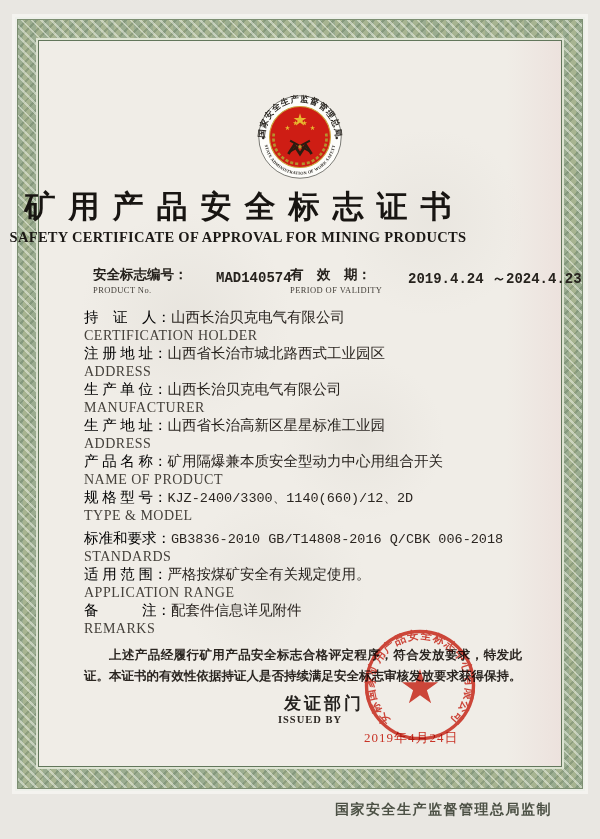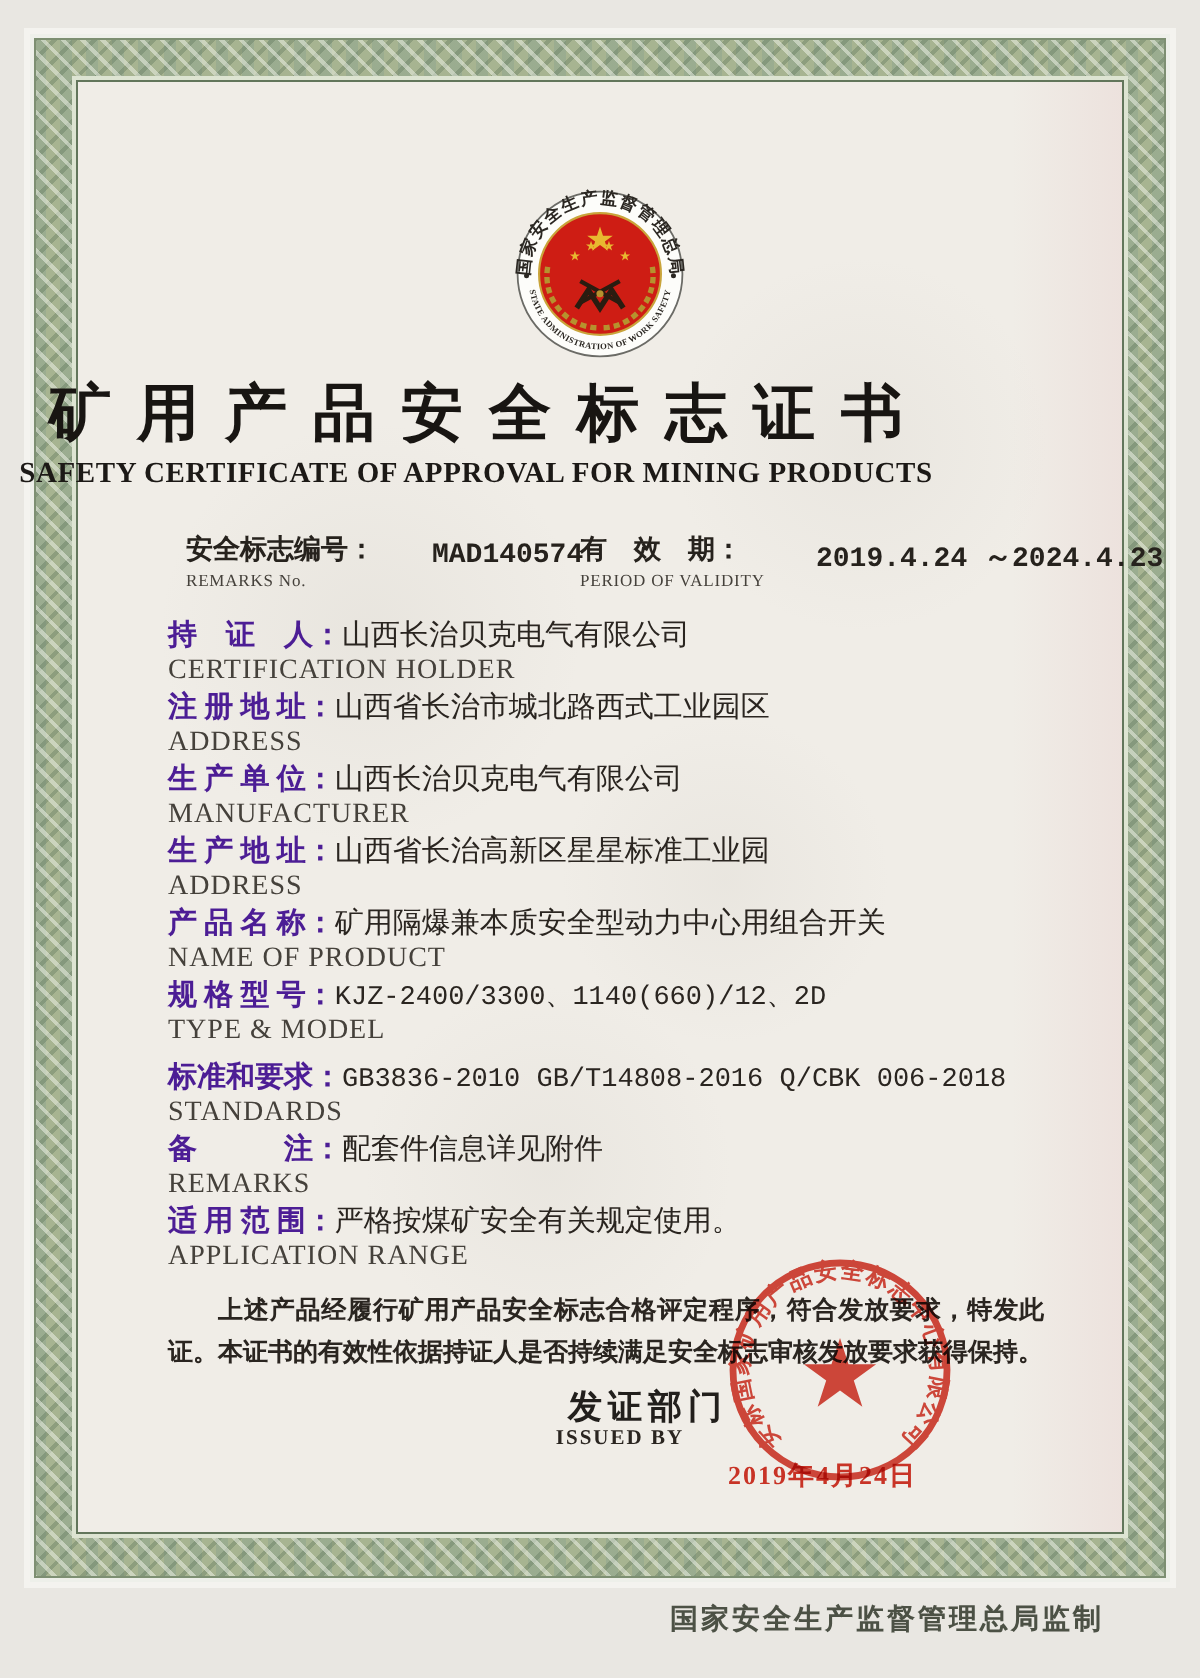--- a/index.html
+++ b/index.html
@@ -51,40 +51,40 @@
   }
   
   .abs{position:absolute;z-index:3;}
   .hlabel{font-size:13.5px;font-weight:700;color:#26221d;}
   .hen{font-size:8.5px;letter-spacing:.4px;color:#45413b;}
   .hvalue{font-size:14px;font-weight:700;font-family:"Liberation Mono","DejaVu Sans Mono",monospace;color:#26221d;margin-left:30px;}
   
   .fields{position:absolute;left:84px;top:308px;width:462px;z-index:3;}
   .frow{height:30px;margin-bottom:6px;}
   .frow:nth-of-type(7){margin-top:11px;}
-  .flabel{font-size:14.5px;font-weight:700;color:#4c1d95;}
+  .flabel{font-size:14.5px;font-weight:400;color:#000000;}
   .fvalue{font-size:14.5px;font-weight:400;color:#2a2520;}
   .frow:nth-of-type(6) .fvalue,
   .frow:nth-of-type(7) .fvalue{font-family:"Liberation Mono","DejaVu Sans Mono",monospace;font-size:13.5px;}
   .fen{font-size:14px;letter-spacing:.5px;color:#45413b;margin-top:1px;}
   
   .statement{
     position:absolute;left:84px;top:645px;width:438px;
     font-size:12.5px;font-weight:700;line-height:21px;color:#2a2520;
     text-indent:2em;text-align:justify;z-index:3;
   }
   .issuer-zh{position:absolute;left:264px;top:692px;width:120px;text-align:center;
     font-size:17px;font-weight:700;letter-spacing:3px;z-index:3;}
   .issuer-en{position:absolute;left:250px;top:714px;width:120px;text-align:center;
     font-size:10.5px;font-weight:700;letter-spacing:1px;color:#2a2520;z-index:3;}
   .stamp{position:absolute;left:363px;top:628px;width:114px;height:114px;z-index:5;
     mix-blend-mode:multiply;opacity:.9;}
   .stamp-date{
     position:absolute;left:364px;top:729px;width:120px;
-    font-size:13px;font-weight:700;letter-spacing:1px;color:#d5372a;z-index:5;
+    font-size:13px;font-weight:400;letter-spacing:1px;color:#d5372a;z-index:5;
     mix-blend-mode:multiply;
   }
   
   .footer{
     position:absolute;right:48px;top:801px;
     font-size:14px;font-weight:700;letter-spacing:1.5px;color:#4c5145;z-index:3;
   }
 </style>
 </head>
 <body>
@@ -117,21 +117,21 @@
   <path d="M 2,30 A 29,29 0 0 0 29,-5" fill="none" stroke="#b6922e" stroke-width="3" stroke-dasharray="3.5 2.2"></path>
   <path d="M -11,4 L 11,16 M 11,4 L -11,16" stroke="#2a1c10" stroke-width="2.4"></path>
   <path d="M -13,19 L -6.5,9 L 0,19 L 6.5,9 L 13,19" fill="none" stroke="#2a1c10" stroke-width="3"></path>
   <circle cx="0" cy="11" r="2" fill="#b6922e"></circle>
 </svg>
 
 <div class="title-zh">矿用产品安全标志证书</div>
 <div class="title-en">SAFETY CERTIFICATE OF APPROVAL FOR MINING PRODUCTS</div>
 
 <div class="abs hlabel" style="left:93px;top:266px;">安全标志编号：</div>
-<div class="abs hen" style="left:93px;top:285px;">REMARKS No.</div>
+<div class="abs hen" style="left:93px;top:285px;">PRODUCT No.</div>
 <div class="abs hvalue" style="left:186px;top:270px;">MAD140574</div>
 <div class="abs hlabel" style="left:290px;top:266px;">有　效　期：</div>
 <div class="abs hen" style="left:290px;top:285px;">PERIOD OF VALIDITY</div>
 <div class="abs hvalue" style="left:378px;top:270px;">2019.4.24 ～2024.4.23</div>
 
 <div class="fields">
   <div class="frow">
     <span class="flabel">持　证　人：</span><span class="fvalue">山西长治贝克电气有限公司</span>
     <div class="fen">CERTIFICATION HOLDER</div>
   </div>
@@ -153,26 +153,26 @@
   </div>
   <div class="frow">
     <span class="flabel">规 格 型 号：</span><span class="fvalue">KJZ-2400/3300、1140(660)/12、2D</span>
     <div class="fen">TYPE &amp; MODEL</div>
   </div>
   <div class="frow">
     <span class="flabel">标准和要求：</span><span class="fvalue">GB3836-2010 GB/T14808-2016 Q/CBK 006-2018</span>
     <div class="fen">STANDARDS</div>
   </div>
   <div class="frow">
+    <span class="flabel">适 用 范 围：</span><span class="fvalue">严格按煤矿安全有关规定使用。</span>
+    <div class="fen">APPLICATION RANGE</div>
+  </div>
+  <div class="frow">
     <span class="flabel">备　　　注：</span><span class="fvalue">配套件信息详见附件</span>
     <div class="fen">REMARKS</div>
-  </div>
-  <div class="frow">
-    <span class="flabel">适 用 范 围：</span><span class="fvalue">严格按煤矿安全有关规定使用。</span>
-    <div class="fen">APPLICATION RANGE</div>
   </div>
 </div>
 
 <div class="statement">上述产品经履行矿用产品安全标志合格评定程序，符合发放要求，特发此证。本证书的有效性依据持证人是否持续满足安全标志审核发放要求获得保持。</div>
 
 <div class="issuer-zh">发证部门</div>
 <div class="issuer-en">ISSUED BY</div>
 
 <svg class="stamp" viewBox="-57 -57 114 114">
   <defs>

